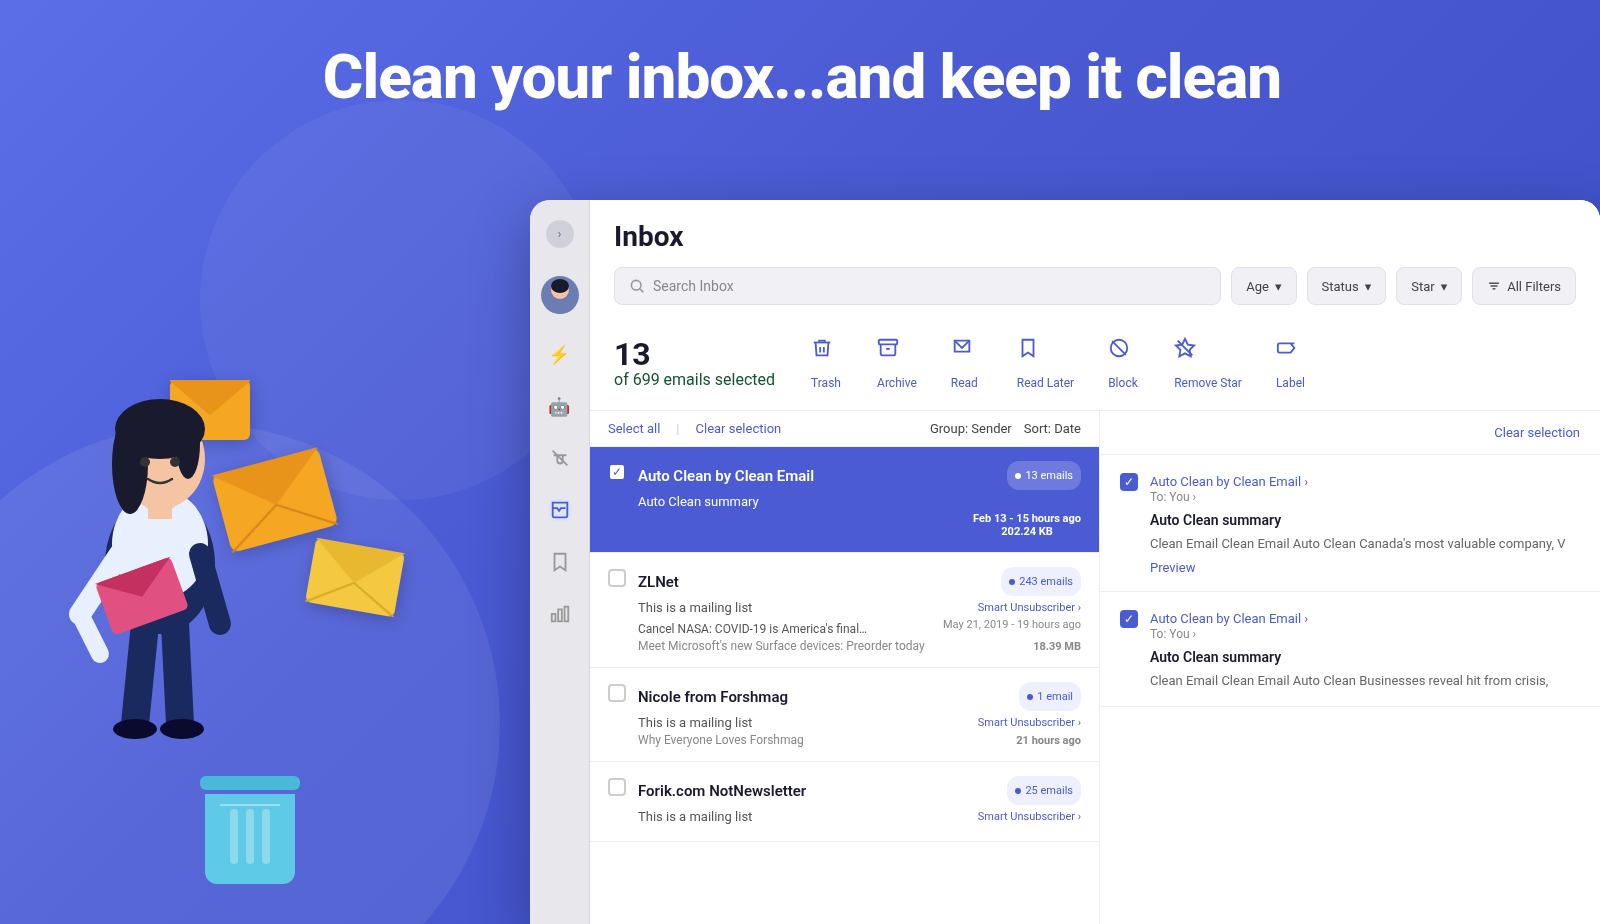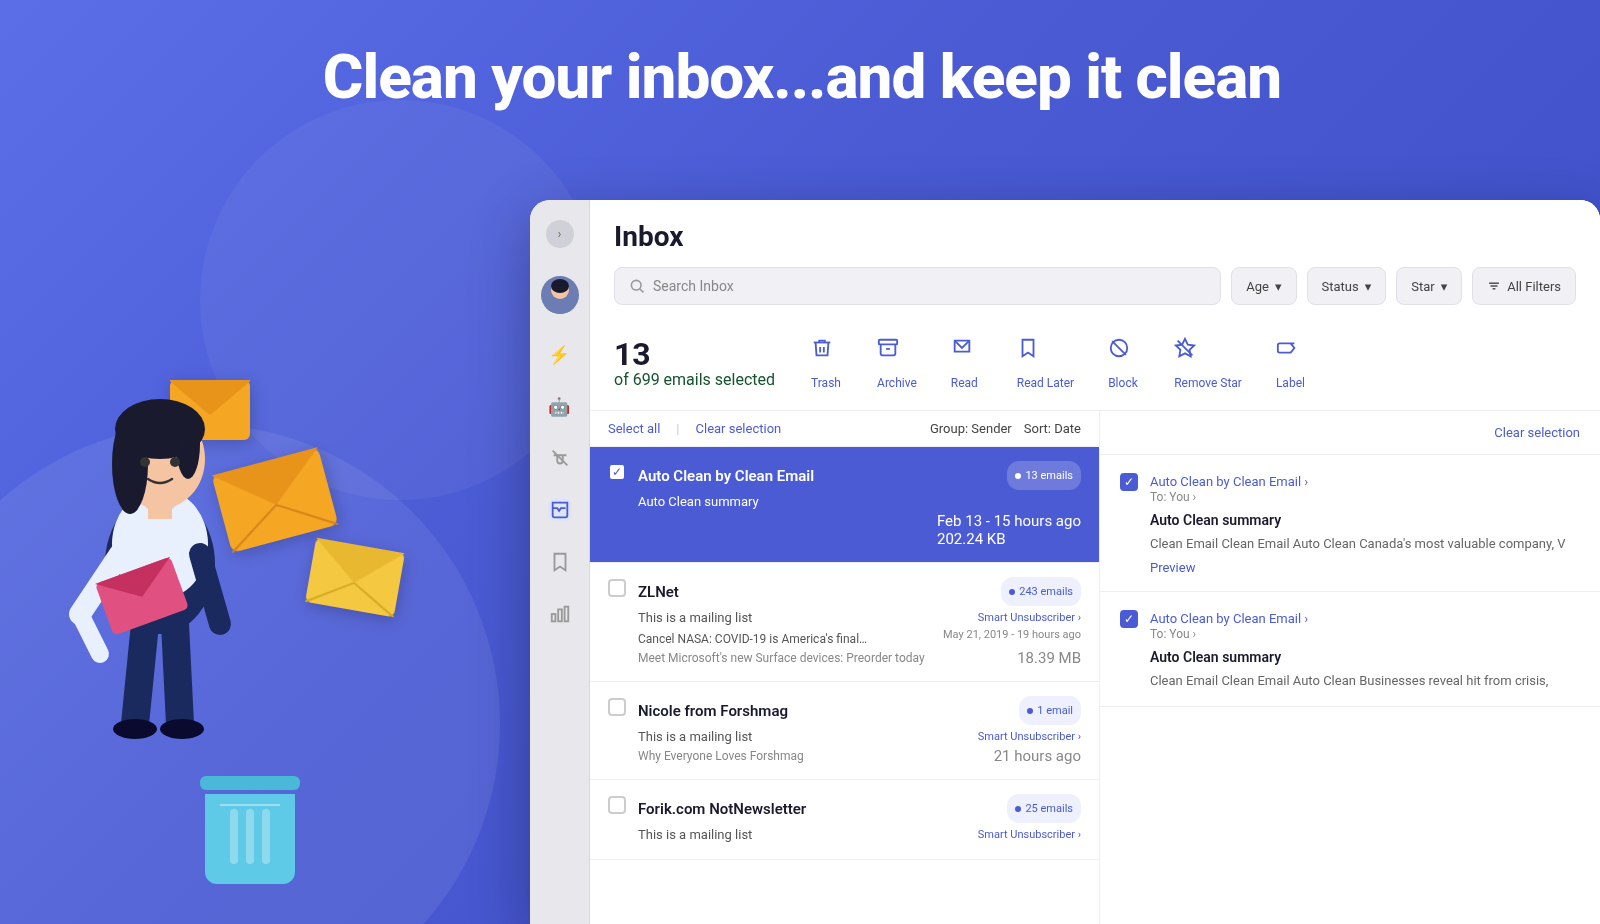--- a/index.html
+++ b/index.html
@@ -372,21 +372,21 @@
       margin-bottom: 3px;
     }
     .group-subject { font-size: 13px; color: #555; }
     .group-sub-action { font-size: 11px; color: #4a5bd4; }
     .group-body-row {
       display: flex;
       align-items: center;
       justify-content: space-between;
     }
     .group-preview { font-size: 12px; color: #888; white-space: nowrap; overflow: hidden; text-overflow: ellipsis; max-width: 300px; }
-    .group-meta { font-size: 15px; color: #888; text-align: left; }
+    .group-meta { font-size: 11px; color: #888; text-align: center; font-weight: bold; }
     .group-date { display: block; }
     .group-size { display: block; }
 
     
     .email-detail {
       flex: 1;
       overflow-y: auto;
       padding: 0;
       background: #fff;
     }

